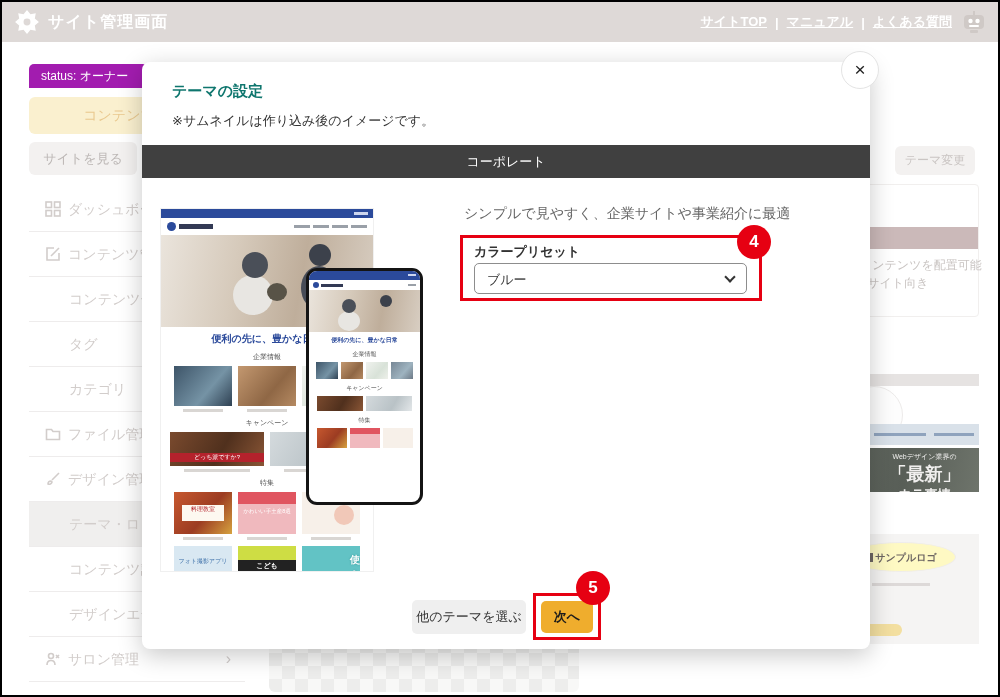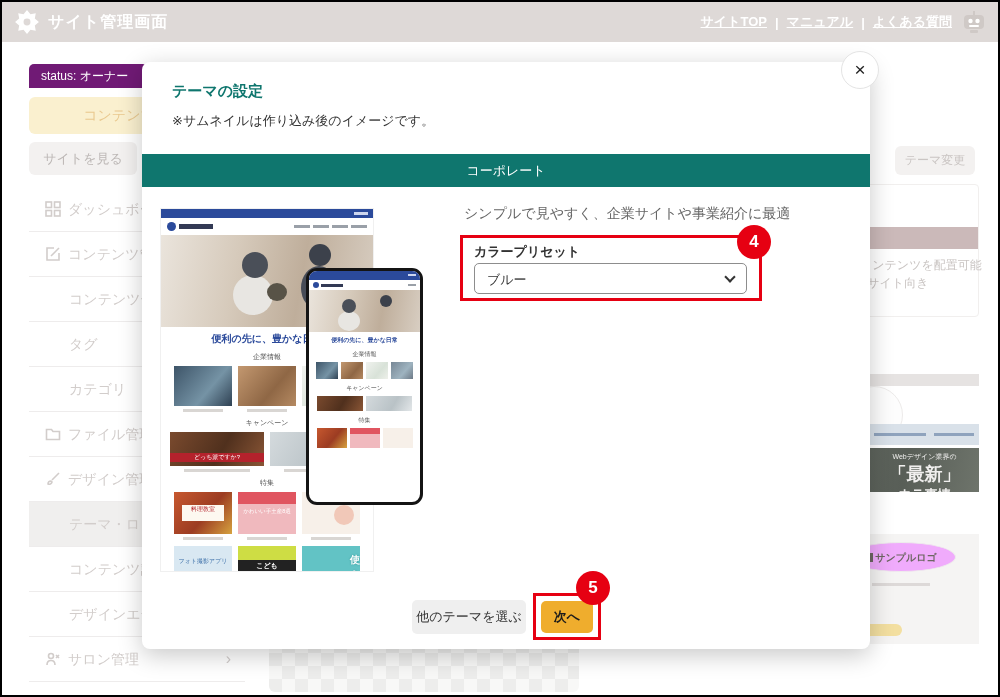--- a/index.html
+++ b/index.html
@@ -11,21 +11,21 @@
   
   .app-header { left:0; top:0; width:996px; height:40px; background:#ded9d7; z-index:5; }
   .app-logo { left:12px; top:7px; width:26px; height:26px; }
   .app-title { left:46px; top:10px; color:#fff; font-size:16px; font-weight:bold; letter-spacing:1px; }
   .hdr-links { right:46px; top:11px; color:#fff; font-size:13px; font-weight:bold; display:flex; gap:8px; align-items:center; }
   .hdr-links a { color:#fff; text-decoration:underline; cursor:pointer; }
   .hdr-sep { text-decoration:none; }
   .hdr-bot { right:10px; top:6px; width:28px; height:28px; }
 
   
-  .status-badge { left:27px; top:62px; width:180px; height:24px; background:#701a75; border-radius:5px 5px 0 0; color:#fff; font-size:12px; line-height:24px; padding-left:12px; z-index:2; }
+  .status-badge { left:27px; top:62px; width:180px; height:24px; background:#a21caf; border-radius:5px 5px 0 0; color:#fff; font-size:12px; line-height:24px; padding-left:12px; z-index:2; }
   .contents-tab { left:27px; top:95px; width:180px; height:37px; background:#faf0cf; border-radius:6px; color:#e9c88e; font-size:14px; line-height:37px; text-align:center; z-index:2; }
   .view-site-btn { left:27px; top:140px; width:108px; height:33px; background:#f3f1f0; border-radius:6px; color:#bcb7b5; font-size:13px; line-height:33px; text-align:center; z-index:2; }
   .menu { left:27px; top:185px; width:216px; z-index:2; }
   .menu-item { height:45px; line-height:44px; border-bottom:1px solid #eeecec; color:#d2cdcb; font-size:14px; white-space:nowrap; position:relative; }
   .menu-item .mi-icon { display:inline-block; width:16px; height:16px; vertical-align:-3px; margin-right:7px; }
   .mi-pad1 { padding-left:16px; }
   .mi-pad2 { padding-left:40px; }
   .mi-active { background:#f0efee; }
   .mi-chevron { position:absolute; right:14px; top:0; color:#d2cdcb; font-size:16px; }
 
@@ -37,35 +37,35 @@
   .bg-card1 .l2 { position:absolute; left:82px; top:90px; color:#c9c4c2; font-size:12px; white-space:nowrap; }
   .bg-strip { left:810px; top:372px; width:167px; height:12px; background:#e6e3e2; z-index:2; }
   .bg-circle { left:843px; top:384px; width:58px; height:58px; border-radius:50%; background:#fdfdfd; border:1px solid #edebea; z-index:2; }
   .bg-linkbar { left:810px; top:422px; width:167px; height:21px; background:#d9e1e9; z-index:2; }
   .bg-linkbar i { position:absolute; top:9px; height:3px; background:#8fa3bd; }
   .bg-banner { left:810px; top:446px; width:167px; height:44px; background:linear-gradient(100deg,#686e66,#585e57 55%,#6e746b); z-index:2; color:#f0efee; text-align:center; overflow:hidden; }
   .bg-banner .b1 { font-size:7px; margin-top:4px; padding-left:58px; }
   .bg-banner .b2 { font-size:18px; font-weight:bold; padding-left:58px; }
   .bg-banner .b3 { font-size:13px; font-weight:bold; padding-left:58px; }
   .bg-card2 { left:830px; top:532px; width:147px; height:110px; background:#f5f4f3; z-index:2; }
-  .bg-card2 .oval { position:absolute; left:14px; top:8px; width:110px; height:30px; background:#f0abfc; border:1px solid #eeecec; border-radius:50%; text-align:center; line-height:30px; font-size:10px; font-weight:bold; color:#6d6663; white-space:nowrap; }
+  .bg-card2 .oval { position:absolute; left:14px; top:8px; width:110px; height:30px; background:#fef9c3; border:1px solid #eeecec; border-radius:50%; text-align:center; line-height:30px; font-size:10px; font-weight:bold; color:#6d6663; white-space:nowrap; }
   .bg-card2 .oval .sq { display:inline-block; width:8px; height:9px; background:#6d6663; vertical-align:-1px; margin-right:2px; }
   .bg-card2 .cap { position:absolute; left:40px; top:46px; width:58px; height:3px; background:#ddd9d8; }
   .bg-card2 .pill { position:absolute; left:28px; top:90px; width:42px; height:12px; background:#f3dfa0; border-radius:7px; }
   .checker { left:267px; top:638px; width:310px; height:52px; z-index:1;
     background:conic-gradient(#ededec 25%, #f8f8f7 0 50%, #ededec 0 75%, #f8f8f7 0);
     background-size:26px 26px; border-radius:6px; }
   .checker-bot { left:530px; top:650px; width:26px; height:30px; }
 
   
   .overlay-modal { left:140px; top:60px; width:728px; height:587px; background:#fff; border-radius:8px; box-shadow:0 6px 24px rgba(0,0,0,.22); z-index:20; }
   .modal-close { left:839px; top:49px; width:38px; height:38px; border-radius:50%; background:#fff; border:1px solid #e4e4e4; z-index:26; text-align:center; line-height:36px; font-size:19px; color:#222; cursor:pointer; }
   .modal-title { left:170px; top:80px; font-size:15px; font-weight:bold; color:#0f766e; z-index:21; }
   .modal-note { left:170px; top:110px; font-size:13px; color:#333; z-index:21; }
-  .theme-banner { left:140px; top:152px; width:728px; height:33px; background:#0f766e; color:#fff; font-size:13px; text-align:center; line-height:33px; z-index:21; }
+  .theme-banner { left:140px; top:143px; width:728px; height:33px; background:#404040; color:#fff; font-size:13px; text-align:center; line-height:33px; z-index:21; }
   .modal-desc { left:462px; top:203px; font-size:14px; color:#666; z-index:21; }
 
   .preset-label { left:472px; top:241px; font-size:13px; font-weight:bold; color:#333; z-index:21; }
   .preset-select { left:472px; top:261px; width:273px; height:31px; background:#fff; border:1px solid #8d8d8d; border-radius:5px; z-index:21; cursor:pointer; }
   .preset-select .val { position:absolute; left:12px; top:7px; font-size:13px; color:#333; }
   .preset-select .chev { position:absolute; right:12px; top:9px; width:8px; height:8px; border-right:2px solid #333; border-bottom:2px solid #333; transform:rotate(45deg); }
 
   .foot-btn-other { left:410px; top:598px; width:114px; height:34px; background:#efefef; border-radius:5px; color:#333; font-size:13px; text-align:center; line-height:34px; z-index:21; cursor:pointer; }
   .foot-btn-next { left:539px; top:599px; width:52px; height:32px; background:#efad2d; border-radius:5px; color:#1a1a1a; font-size:13px; font-weight:bold; text-align:center; line-height:32px; z-index:21; cursor:pointer; }
 

